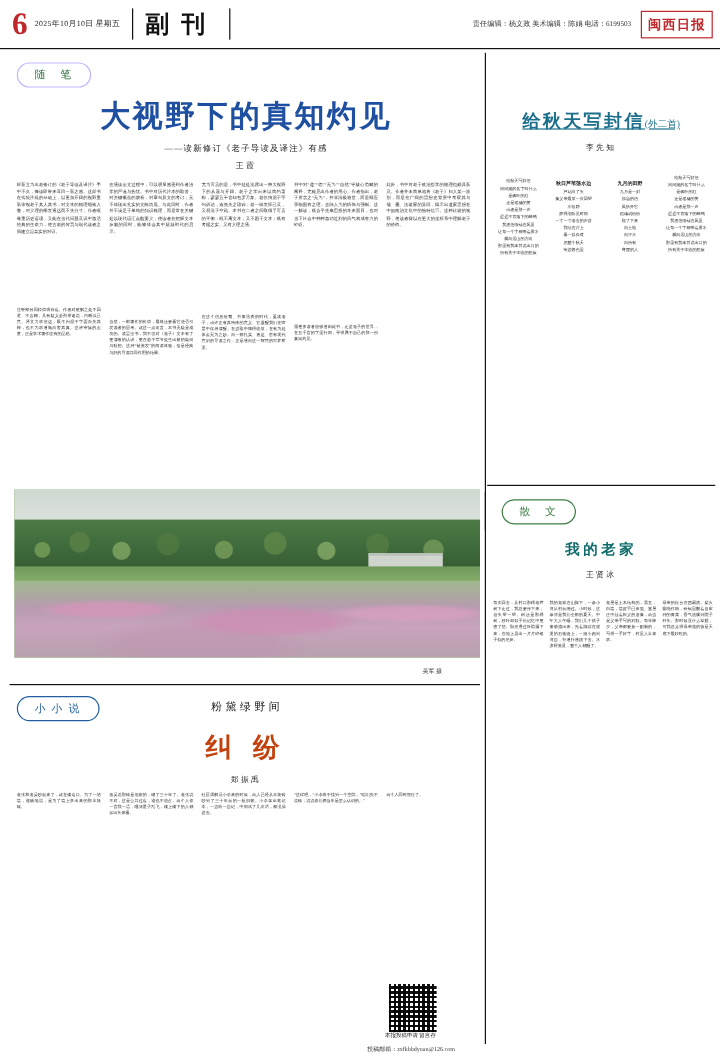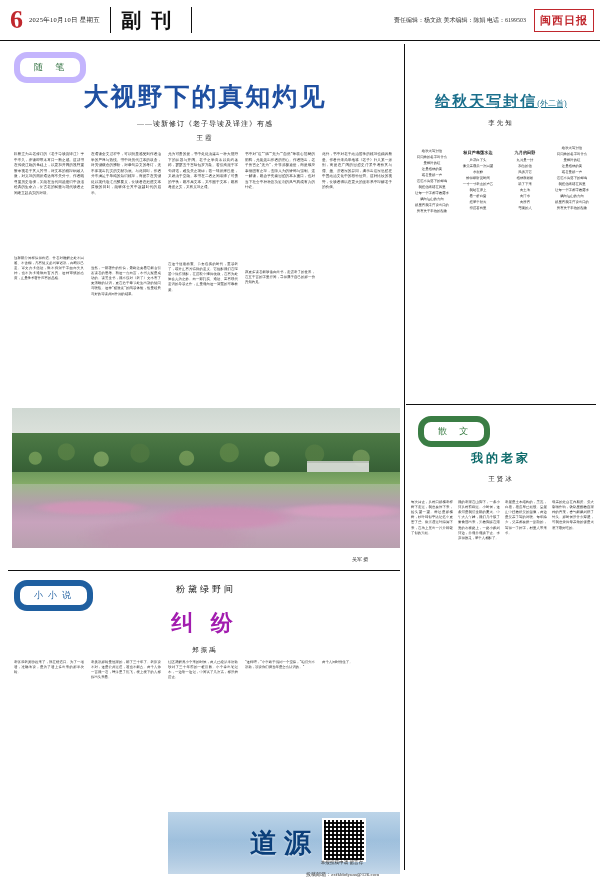--- a/index.html
+++ b/index.html
@@ -41,41 +41,41 @@
   
   .colblk{position:absolute;box-sizing:border-box;}
   .body-cn{
     font-size:3.6px;line-height:1.55;text-align:justify;color:#2a2a2a;
     font-family:"Liberation Serif",serif;word-break:break-all;
   }
   .body-cn.s2{font-size:3.4px;line-height:1.5;}
 
   
   .seclabel{
-    display:inline-block;border:6px solid #c4b5fd;border-radius:13px;
+    display:inline-block;border:1px solid #c4b5fd;border-radius:13px;
     color:#2e6f3e;font-size:9px;letter-spacing:5px;padding:3px 11px 3px 14px;
     font-family:"Liberation Serif",serif;
   }
   .seclabel.blue{border-color:#1f5fa0;color:#1f5fa0;}
   .seclabel.teal{border-color:#1b7a6e;color:#1b7a6e;}
   .seclabel.green2{border-color:#3a7d44;color:#3a7d44;}
 
   .headline-main{
     color:#1f4fa0;font-size:25px;font-weight:bold;letter-spacing:2px;
     text-align:center;font-family:"Liberation Serif",serif;
   }
   .subhead{font-size:7px;text-align:center;color:#222;margin-top:6px;letter-spacing:1px;}
   .byline{font-size:6.5px;text-align:center;color:#222;margin-top:5px;letter-spacing:2px;}
 
   .headline-poem{
     color:#1b6f8c;font-size:15px;font-weight:bold;letter-spacing:2px;text-align:center;text-decoration:underline;
   }
   .headline-poem .sm{font-size:8px;font-weight:normal;letter-spacing:0;}
   .headline-essay{color:#0e6b6b;font-size:12px;font-weight:bold;letter-spacing:3px;text-align:center;}
-  .headline-story{color:#a21caf;font-size:22px;font-weight:bold;letter-spacing:6px;text-align:center;}
+  .headline-story{color:#c2410c;font-size:22px;font-weight:bold;letter-spacing:6px;text-align:center;}
 
   
   .verse{font-size:3.4px;line-height:1.75;color:#2a2a2a;text-align:center;}
   .verse .t{font-size:4.2px;font-weight:bold;margin:3px 0 2px;color:#1a1a1a;}
 
   
   .photo{
     position:absolute;overflow:hidden;background:#7fae6a;
   }
   .photo .sky{position:absolute;left:0;top:0;width:100%;height:30%;
@@ -230,23 +230,17 @@
     <div class="headline-story">纠 纷</div>
     <div class="byline" style="margin-top:8px;">郑振禹</div>
   </div>
 
   <div class="colblk body-cn s2" style="left:14px;top:660px;width:70px;height:210px;">老张和老吴吵起来了，就在楼道口。为了一堵墙，准确地说，是为了墙上多出来的那半块砖。</div>
   <div class="colblk body-cn s2" style="left:91px;top:660px;width:70px;height:210px;">老吴说那砖是他家的，砌了三十年了。老张说不对，这是公共过道，谁也不能占。两个人你一言我一语，唾沫星子乱飞，楼上楼下的人都探出头来看。</div>
   <div class="colblk body-cn s2" style="left:168px;top:660px;width:70px;height:210px;">社区调解员小李来的时候，两人已经从半块砖吵到了三十年前的一桩旧账。小李拿出笔记本，一边听一边记，中间试了几次话，都没插进去。</div>
   <div class="colblk body-cn s2" style="left:245px;top:660px;width:70px;height:145px;">“这样吧，”小李终于找到一个空隙，“咱们先不说砖，说说你们俩当年是怎么认识的。”</div>
   <div class="colblk body-cn s2" style="left:322px;top:660px;width:70px;height:145px;">两个人同时愣住了。</div>
 
-  <div class="brandwrap" style="left:168px;top:812px;width:232px;height:62px;">
-    <div class="brandbox">
-      <div class="mtn"></div>
-      <div class="txt">道源</div>
-    </div>
-  </div>
   <div class="qr" style="left:322px;top:818px;"></div>
   <div class="qrcap" style="left:306px;top:860px;width:72px;">本报投稿申请 留言存</div>
   <div class="sign" style="left:306px;top:871px;">投稿邮箱：zxfkbbdyuan@126.com</div>
 
 </div>
 
 </body></html>

